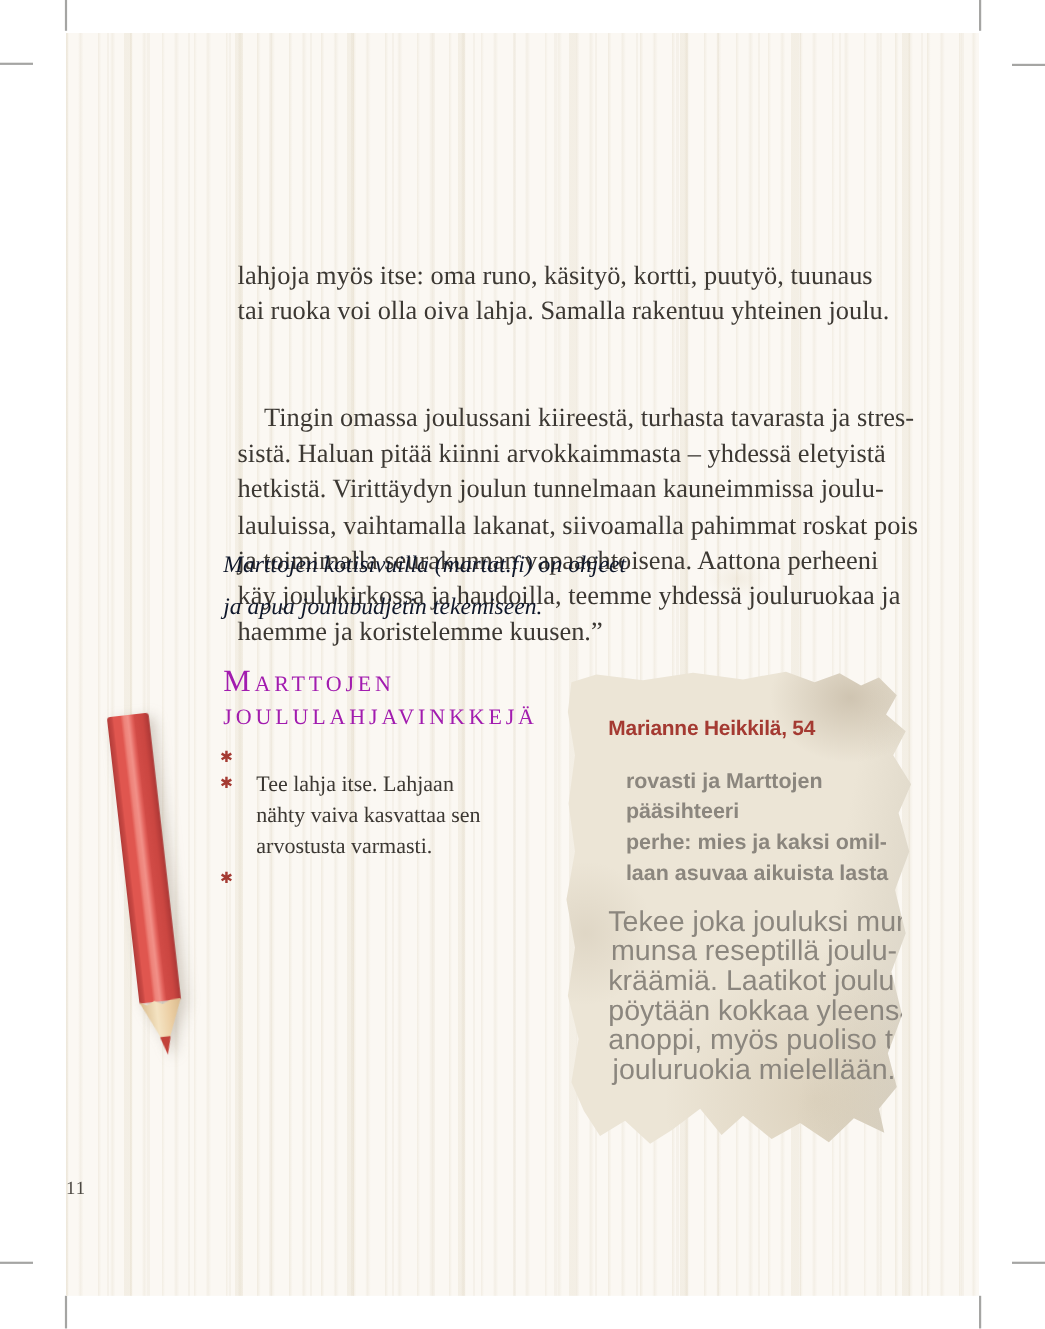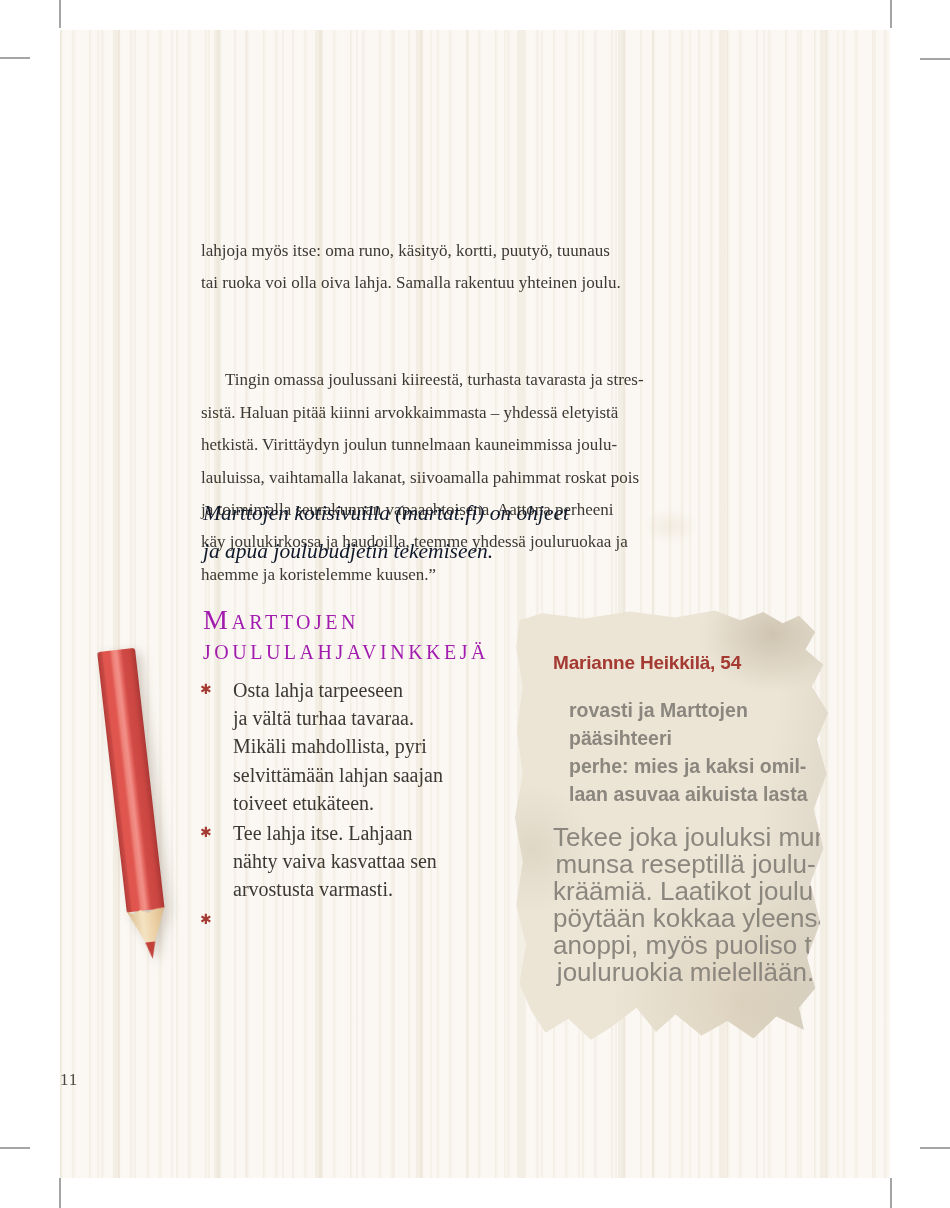--- a/index.html
+++ b/index.html
@@ -16,21 +16,21 @@
       radial-gradient(40px 26px at 73.5% 43.2%, rgba(200,180,140,0.18), rgba(200,180,140,0) 70%),
       repeating-linear-gradient(90deg, rgba(214,202,175,0.26) 0px, rgba(214,202,175,0) 3px,
          rgba(214,202,175,0) 11px, rgba(206,193,164,0.17) 13px, rgba(214,202,175,0) 16px,
          rgba(214,202,175,0) 29px),
       repeating-linear-gradient(90deg, rgba(193,178,146,0.10) 0 2px, rgba(0,0,0,0) 2px 37px),
       repeating-linear-gradient(90deg, rgba(0,0,0,0) 0 53px, rgba(226,217,196,0.30) 53px 60px,
          rgba(0,0,0,0) 60px 101px);
   }
 
   .txt{position:absolute;white-space:pre;color:#3c3833;}
-  .article-body{left:201px;top:170px;font-size:17px;line-height:32.4px;}
+  .article-body{left:216px;top:170px;font-size:24px;line-height:32.4px;}
   .article-body .p2{text-indent:24px;}
   .editor-note{left:203px;top:494px;font-size:21.5px;line-height:38px;font-style:italic;color:#0f172a;}
 
   .tips-heading{left:203px;top:605px;font-size:28px;line-height:29.5px;
     font-variant:small-caps;letter-spacing:3.5px;color:#a21caf;}
 
   .tips-list{position:absolute;left:200px;top:676px;}
   .tip-item{display:flex;margin-bottom:2px;}
   .tip-marker{width:33px;flex:0 0 33px;font-family:"DejaVu Sans",sans-serif;
     font-size:14px;color:#a43a32;padding-top:5px;}
@@ -100,25 +100,20 @@
 
   <div class="txt editor-note">Marttojen kotisivuilla (martat.fi) on ohjeet
 ja apua joulubudjetin tekemiseen.</div>
 
   <div class="txt tips-heading">Marttojen
 joululahjavinkkejä</div>
 
   <div class="tips-list">
     <div class="tip-item">
       <span class="tip-marker">✱</span>
-      <span class="tip-text">Osta lahja tarpeeseen
-ja vältä turhaa tavaraa.
-Mikäli mahdollista, pyri
-selvittämään lahjan saajan
-toiveet etukäteen.</span>
     </div>
     <div class="tip-item">
       <span class="tip-marker">✱</span>
       <span class="tip-text">Tee lahja itse. Lahjaan
 nähty vaiva kasvattaa sen
 arvostusta varmasti.</span>
     </div>
     <div class="tip-item">
       <span class="tip-marker">✱</span>
     </div>

